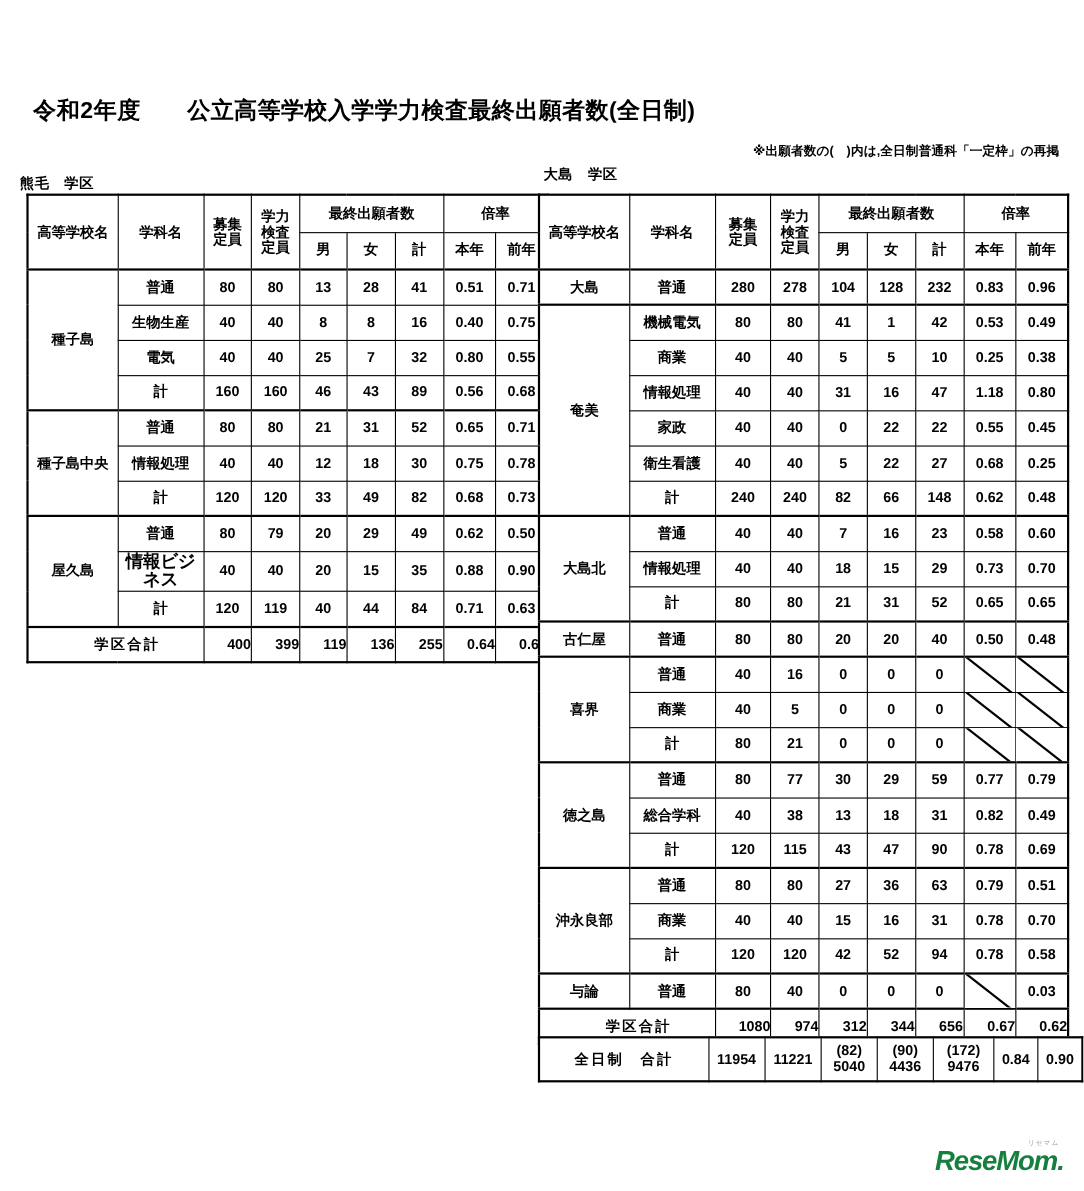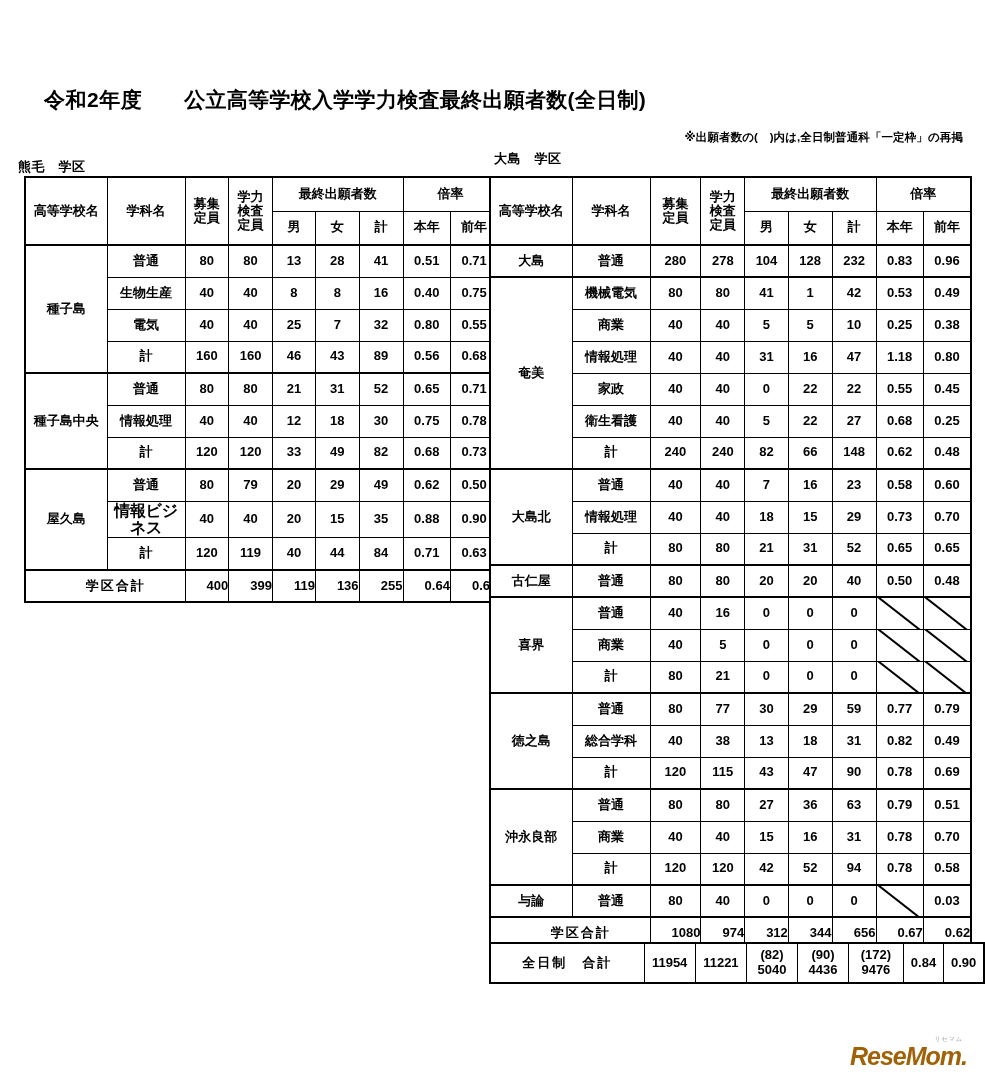--- a/index.html
+++ b/index.html
@@ -16,21 +16,21 @@
     -webkit-font-smoothing: antialiased;
   }
 
   
   .doc-header {
     position: absolute;
     left: 0; top: 0; right: 0;
   }
   .title-row {
     position: absolute;
-    left: 44px;
+    left: 30px;
     top: 86px;
     display: flex;
     align-items: baseline;
     white-space: nowrap;
   }
   .title-era {
     font-size: 21px;
     font-weight: 700;
     letter-spacing: .5px;
   }
@@ -182,21 +182,21 @@
     font-size: 6px;
     color: #9a9a9a;
     letter-spacing: 1px;
     margin-right: 4px;
     margin-bottom: -2px;
   }
   .wm-text {
     display: block;
     font-size: 25px;
     font-weight: 700;
-    color: #a16207;
+    color: #15803d;
     letter-spacing: -1px;
     font-style: italic;
   }
 </style>
 </head>
 <body>
 
 <div class="doc-header">
   <div class="title-row">
     <span class="title-era">令和2年度</span>

